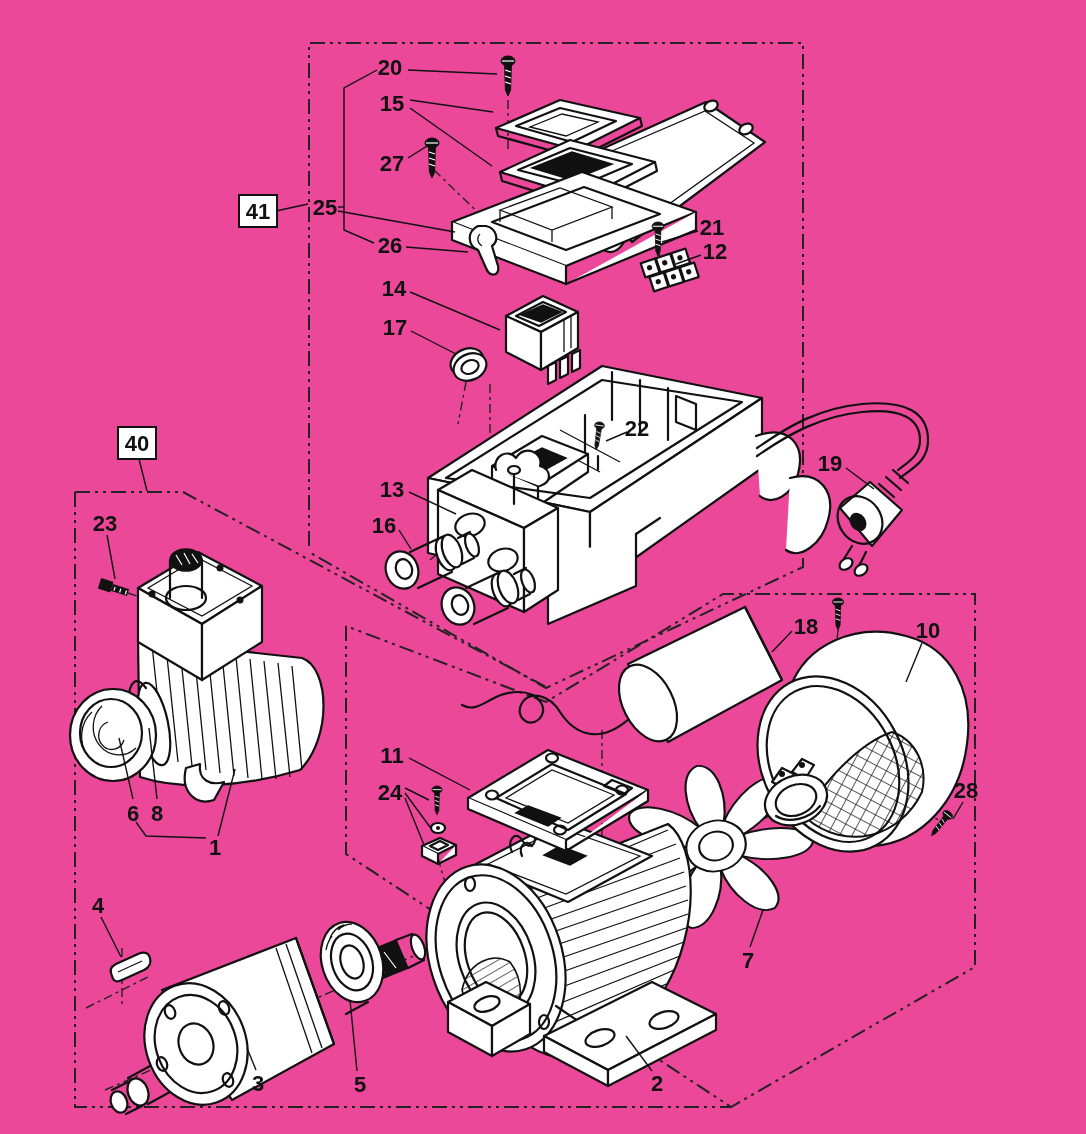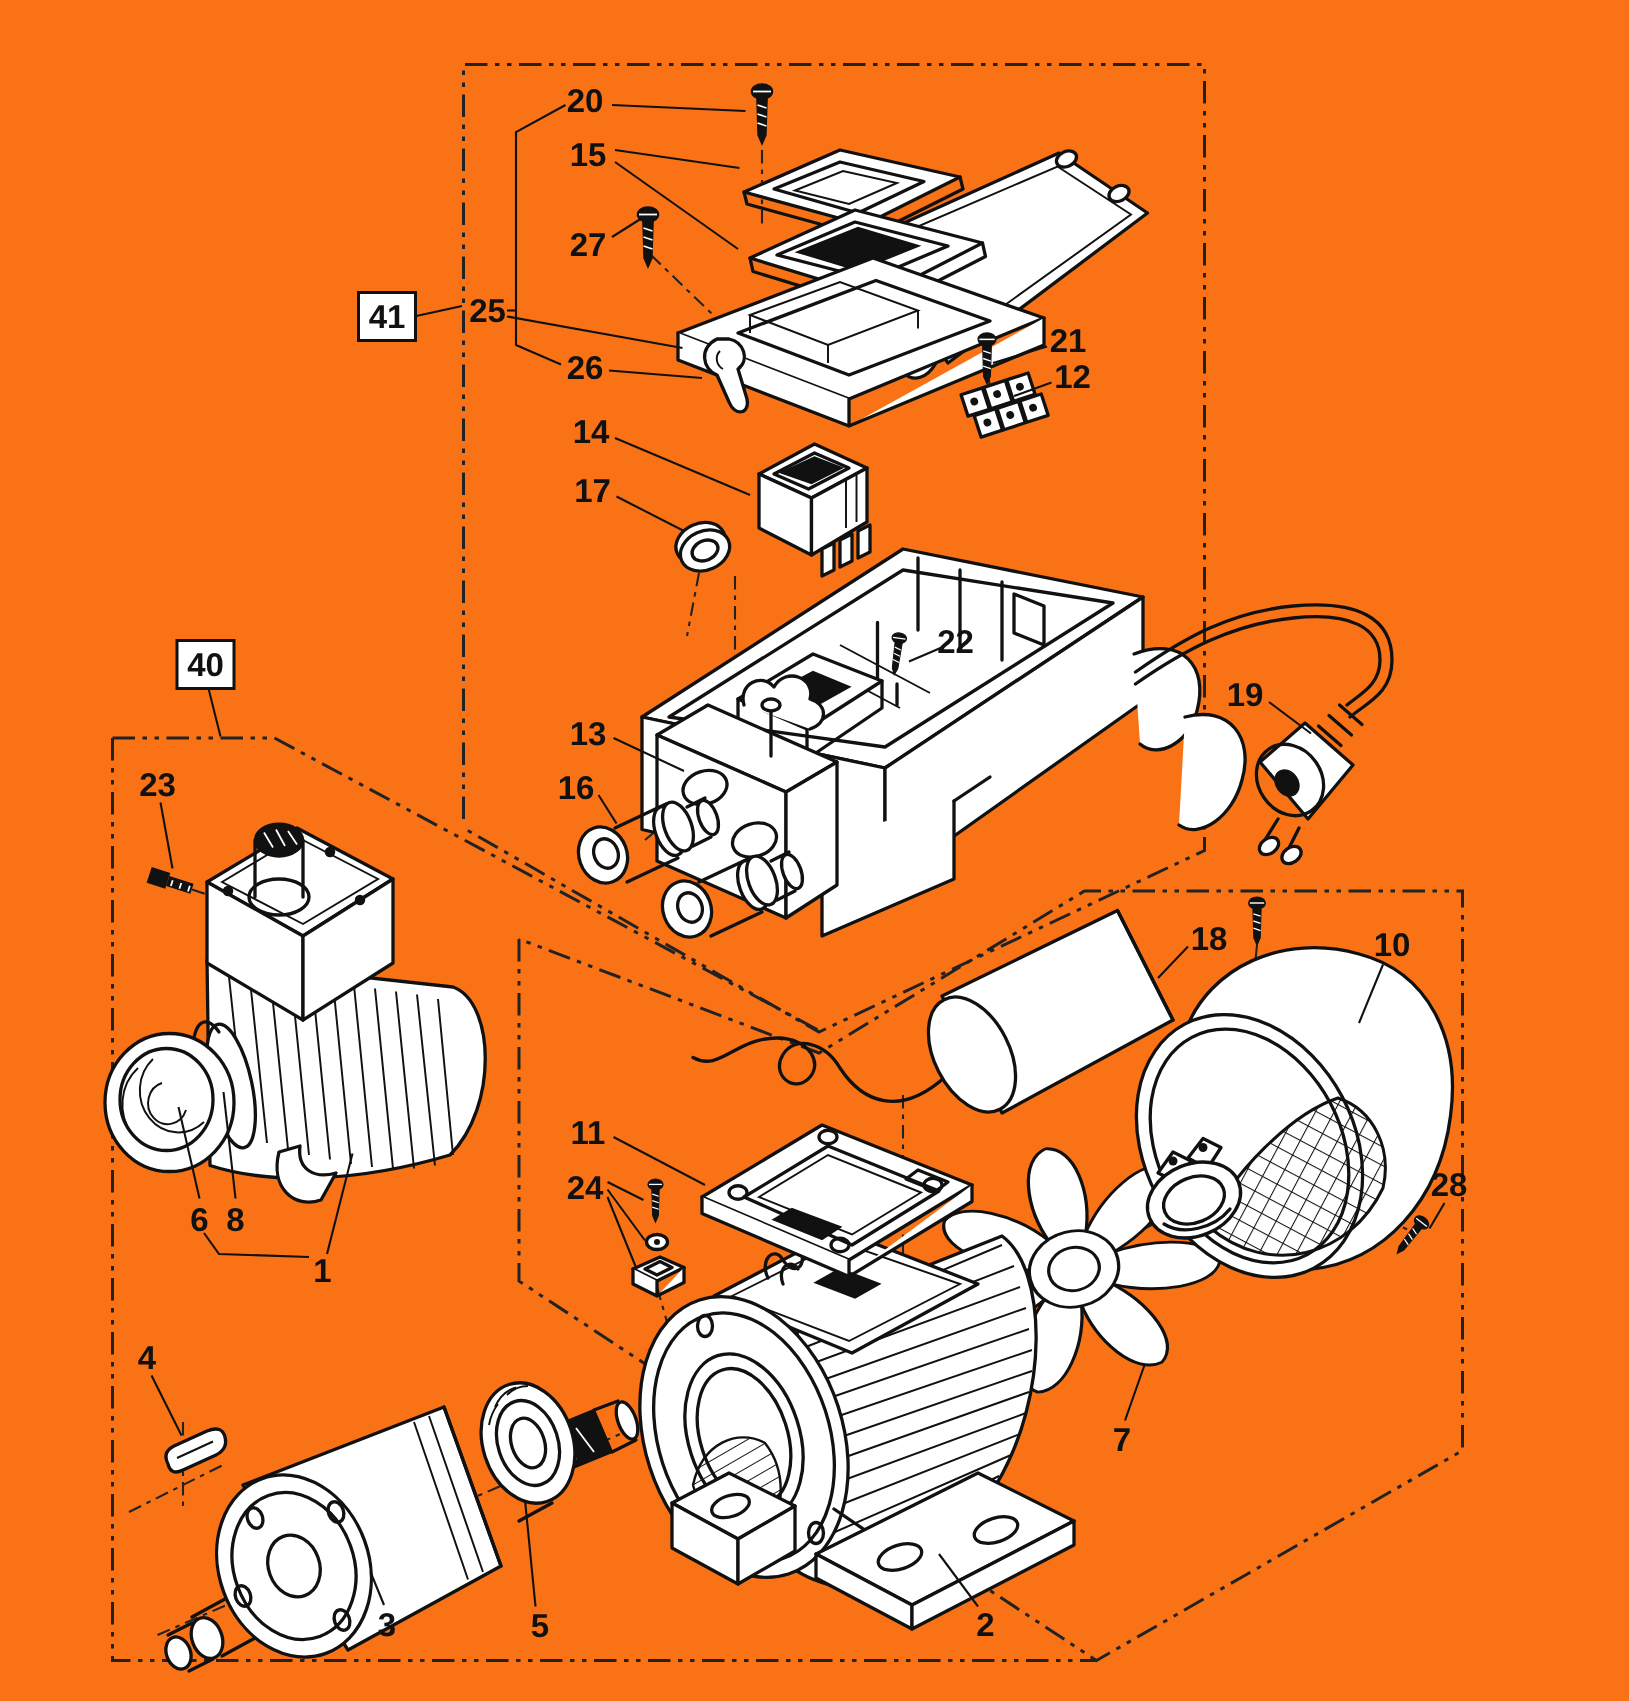--- a/index.html
+++ b/index.html
@@ -1,16 +1,16 @@
 <!DOCTYPE html>
 <html><head>
 <meta charset="utf-8">
 <style>
   html,body{margin:0;padding:0;background:#fff;}
-  .stage{width:1086px;height:1134px;position:relative;background:#f97316;overflow:hidden;}
+  .stage{width:1086px;height:1134px;position:relative;background:#ec4899;overflow:hidden;}
   svg{display:block;}
   .part{stroke:#111;stroke-width:2.2;fill:none;stroke-linejoin:round;stroke-linecap:round;}
   .partf{stroke:#111;stroke-width:2.2;fill:#fff;stroke-linejoin:round;stroke-linecap:round;}
   .dark{stroke:#111;stroke-width:1.5;fill:#111;}
   .thin{stroke:#111;stroke-width:1.3;fill:none;}
   .bnd{stroke:#222;stroke-width:2;fill:none;stroke-dasharray:15 5 3 5 3 5;}
   .axis{stroke:#222;stroke-width:1.4;fill:none;stroke-dasharray:9 4 3 4;}
   .ldr{stroke:#111;stroke-width:1.4;fill:none;}
   .callout-text{font-family:"Liberation Sans","DejaVu Sans",sans-serif;font-size:22px;font-weight:700;fill:#111;}
   .callout-box{fill:#fff;stroke:#111;stroke-width:2;}

